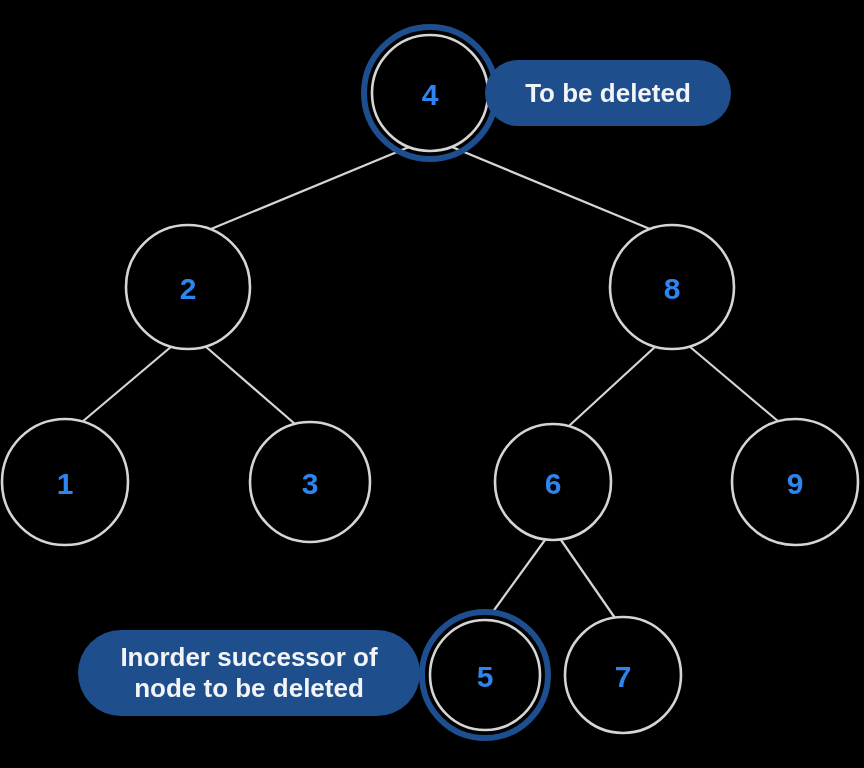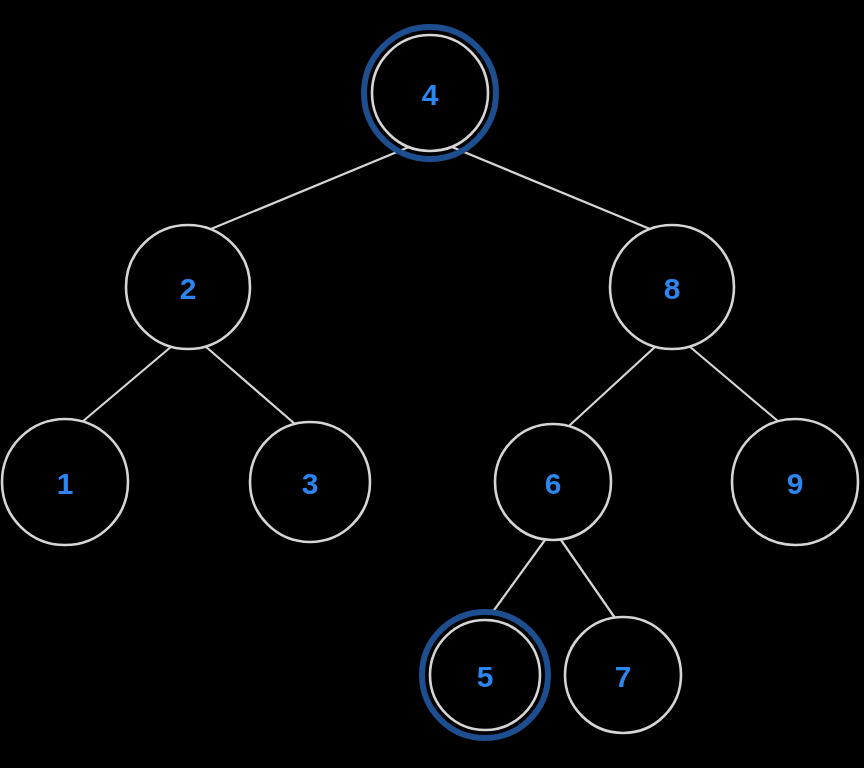--- a/index.html
+++ b/index.html
@@ -121,15 +121,18 @@
         <circle cx="485" cy="675" r="55" fill="#000000" stroke="#d5d5d5" stroke-width="2.6"></circle>
         <text class="node-label" x="485" y="676">5</text>
       </g>
       <g>
         <circle cx="623" cy="675" r="58" fill="#000000" stroke="#d5d5d5" stroke-width="2.6"></circle>
         <text class="node-label" x="623" y="676">7</text>
       </g>
     </g>
   </svg>
 
+  <div class="badge" id="badge-to-be-deleted">To be deleted</div>
 
+  <div class="badge" id="badge-inorder-successor">Inorder successor of
+node to be deleted</div>
 
 </div>
 
 </body></html>

